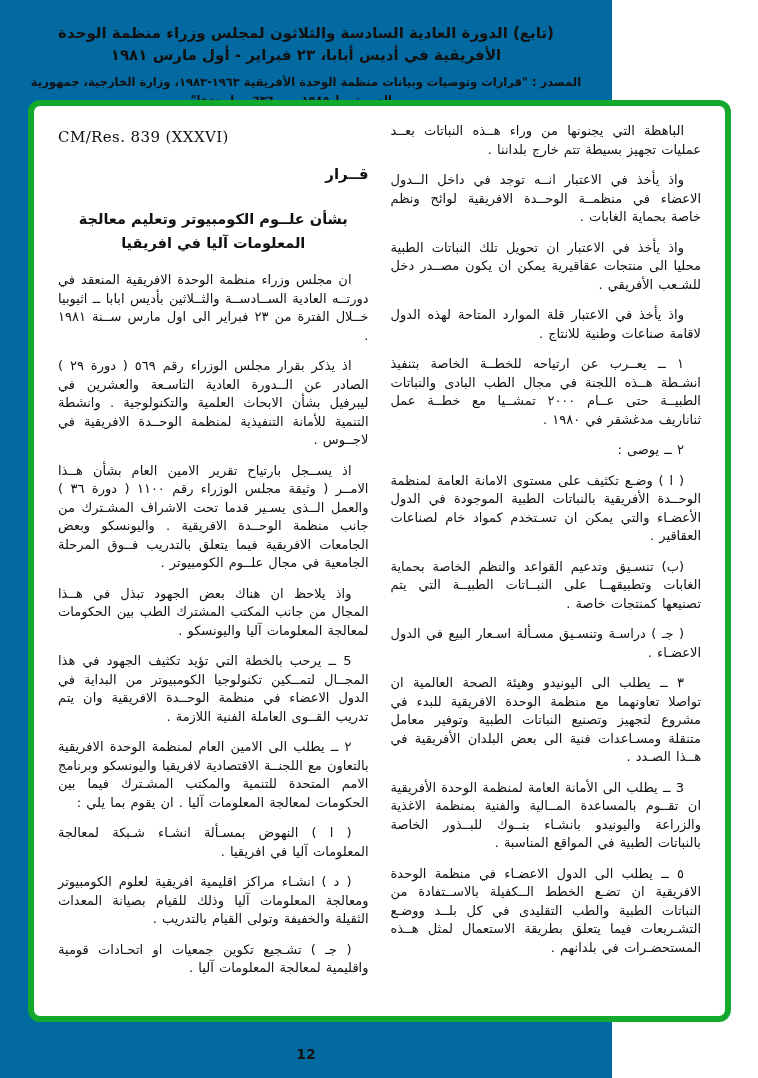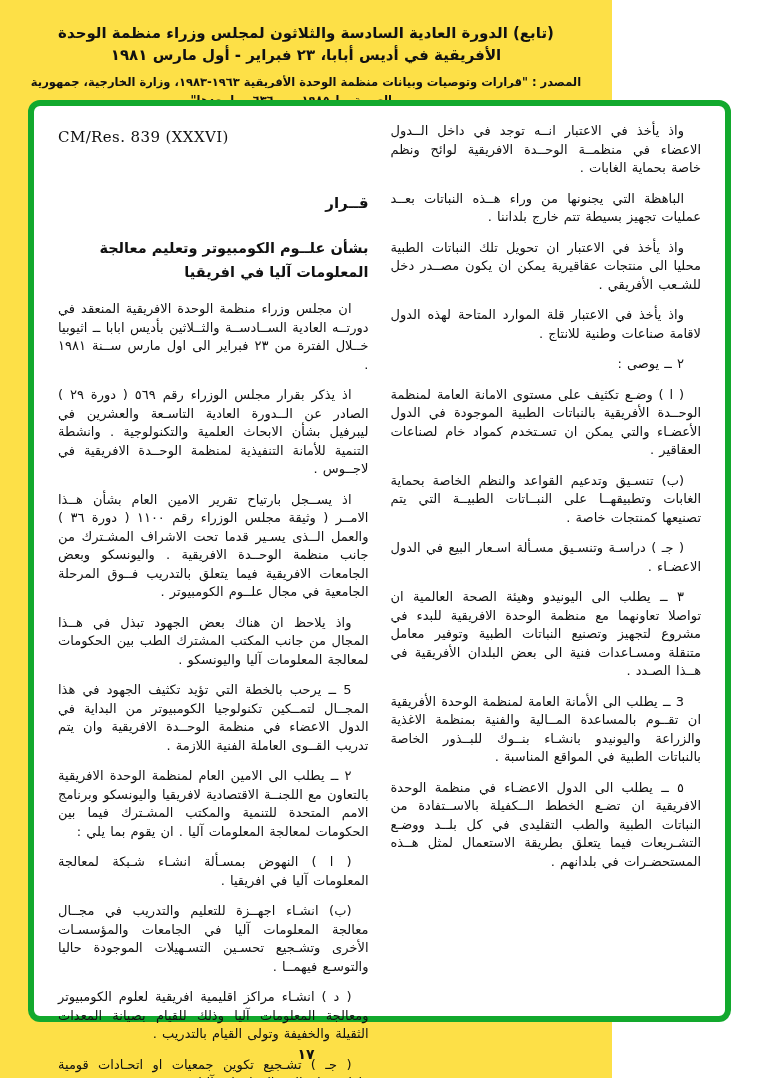--- a/index.html
+++ b/index.html
@@ -9,21 +9,21 @@
     width: 758px;
     height: 1078px;
     font-family: "DejaVu Sans", sans-serif;
     color: #111111;
     overflow: hidden;
   }
   .page {
     position: relative;
     width: 612px;
     height: 1078px;
-    background: #fde047;
+    background: #0369a1;
   }
   
   .page-header {
     position: absolute;
     top: 22px;
     left: 0;
     right: 0;
     direction: rtl;
     text-align: center;
     padding: 0 26px;
@@ -70,30 +70,30 @@
     word-spacing: 1px;
   }
   .para:last-child { margin-bottom: 0; }
   
   .cm-ref {
     direction: ltr;
     text-align: left;
     font-family: "DejaVu Serif", serif;
     font-size: 15px;
     letter-spacing: 0.4px;
-    margin: 6px 0 48px 0;
+    margin: 6px 0 19px 0;
     white-space: nowrap;
   }
   .res-title {
     font-weight: bold;
     font-size: 15px;
     margin: 0 0 24px 0;
   }
   .res-subtitle {
-    text-align: right;
+    text-align: center;
     font-weight: bold;
     font-size: 14.5px;
     line-height: 24px;
     margin: 0 0 16px 0;
   }
   
   .page-footer {
     position: absolute;
     left: 0;
     right: 0;
@@ -110,24 +110,25 @@
 <div class="page">
 
   <div class="page-header">
     <div class="h-line1">(تابع) الدورة العادية السادسة والثلاثون لمجلس وزراء منظمة الوحدة الأفريقية في أديس أبابا، ٢٣ فبراير - أول مارس ١٩٨١</div>
     <div class="h-line2">المصدر : "قرارات وتوصيات وبيانات منظمة الوحدة الأفريقية ١٩٦٣-١٩٨٣، وزارة الخارجية، جمهورية مصر العربية، ط ١٩٨٥، ص ٦٣٦ وما بعدها"</div>
   </div>
 
   <div class="doc-frame">
 
     <div class="col">
+      <p class="para">الباهظة التي يجنونها من وراء هــذه النباتات بعــد عمليات تجهيز بسيطة تتم خارج بلداننا .</p>
       <p class="para">واذ يأخذ في الاعتبار انــه توجد في داخل الــدول الاعضاء في منظمــة الوحــدة الافريقية لوائح ونظم خاصة بحماية الغابات .</p>
-      <p class="para">الباهظة التي يجنونها من وراء هــذه النباتات بعــد عمليات تجهيز بسيطة تتم خارج بلداننا .</p>
       <p class="para">واذ يأخذ في الاعتبار ان تحويل تلك النباتات الطبية محليا الى منتجات عقاقيرية يمكن ان يكون مصــدر دخل للشـعب الأفريقي .</p>
       <p class="para">واذ يأخذ في الاعتبار قلة الموارد المتاحة لهذه الدول لاقامة صناعات وطنية للانتاج .</p>
+      <p class="para">١ ــ يعــرب عن ارتياحه للخطــة الخاصة بتنفيذ انشـطة هــذه اللجنة في مجال الطب البادى والنباتات الطبيــة حتى عــام ٢٠٠٠ تمشــيا مع خطــة عمل ثناناريف مدغشقر في ١٩٨٠ .</p>
       <p class="para">٢ ــ يوصى :</p>
       <p class="para">( ا ) وضـع تكثيف على مستوى الامانة العامة لمنظمة الوحــدة الأفريقية بالنباتات الطبية الموجودة في الدول الأعضـاء والتي يمكن ان تسـتخدم كمواد خام لصناعات العقاقير .</p>
       <p class="para">(ب) تنسـيق وتدعيم القواعد والنظم الخاصة بحماية الغابات وتطبيقهــا على النبــاتات الطبيــة التي يتم تصنيعها كمنتجات خاصة .</p>
       <p class="para">( جـ ) دراسـة وتنسـيق مسـألة اسـعار البيع في الدول الاعضـاء .</p>
       <p class="para">٣ ــ يطلب الى اليونيدو وهيئة الصحة العالمية ان تواصلا تعاونهما مع منظمة الوحدة الافريقية للبدء في مشروع لتجهيز وتصنيع النباتات الطبية وتوفير معامل متنقلة ومسـاعدات فنية الى بعض البلدان الأفريقية في هــذا الصـدد .</p>
       <p class="para">3 ــ يطلب الى الأمانة العامة لمنظمة الوحدة الأفريقية ان تقــوم بالمساعدة المــالية والفنية بمنظمة الاغذية والزراعة واليونيدو بانشـاء بنــوك للبــذور الخاصة بالنباتات الطبية في المواقع المناسبة .</p>
       <p class="para">٥ ــ يطلب الى الدول الاعضـاء في منظمة الوحدة الافريقية ان تضـع الخطط الــكفيلة بالاســتفادة من النباتات الطبية والطب التقليدى في كل بلــد ووضـع التشـريعات فيما يتعلق بطريقة الاستعمال لمثل هــذه المستحضـرات في بلدانهم .</p>
     </div>
 
     <div class="col">
@@ -137,22 +138,21 @@
         <span>بشأن علــوم الكومبيوتر وتعليم معالجة</span><br>
         <span>المعلومات آليا في افريقيا</span>
       </div>
       <p class="para">ان مجلس وزراء منظمة الوحدة الافريقية المنعقد في دورتــه العادية الســادســة والثــلاثين بأديس ابابا ــ اثيوبيا خــلال الفترة من ٢٣ فبراير الى اول مارس ســنة ١٩٨١ .</p>
       <p class="para">اذ يذكر بقرار مجلس الوزراء رقم ٥٦٩ ( دورة ٢٩ ) الصادر عن الــدورة العادية التاسـعة والعشرين في ليبرفيل بشأن الابحاث العلمية والتكنولوجية . وانشطة التنمية للأمانة التنفيذية لمنظمة الوحــدة الافريقية في لاجــوس .</p>
       <p class="para">اذ يســجل بارتياح تقرير الامين العام بشأن هــذا الامــر ( وثيقة مجلس الوزراء رقم ١١٠٠ ( دورة ٣٦ ) والعمل الــذى يسـير قدما تحت الاشراف المشـترك من جانب منظمة الوحــدة الافريقية . واليونسكو وبعض الجامعات الافريقية فيما يتعلق بالتدريب فــوق المرحلة الجامعية في مجال علــوم الكومبيوتر .</p>
       <p class="para">واذ يلاحظ ان هناك بعض الجهود تبذل في هــذا المجال من جانب المكتب المشترك الطب بين الحكومات لمعالجة المعلومات آليا واليونسكو .</p>
       <p class="para">5 ــ يرحب بالخطة التي تؤيد تكثيف الجهود في هذا المجــال لتمــكين تكنولوجيا الكومبيوتر من البداية في الدول الاعضاء في منظمة الوحــدة الافريقية وان يتم تدريب القــوى العاملة الفنية اللازمة .</p>
       <p class="para">٢ ــ يطلب الى الامين العام لمنظمة الوحدة الافريقية بالتعاون مع اللجنــة الاقتصادية لافريقيا واليونسكو وبرنامج الامم المتحدة للتنمية والمكتب المشـترك فيما بين الحكومات لمعالجة المعلومات آليا . ان يقوم بما يلي :</p>
       <p class="para">( ا ) النهوض بمسـألة انشـاء شـبكة لمعالجة المعلومات آليا في افريقيا .</p>
-      <p class="para">(ب) انشـاء اجهــزة للتعليم والتدريب في مجــال معالجة المعلومات آليا في الجامعات والمؤسسـات الأخرى وتشـجيع تحسـين التسـهيلات الموجودة حاليا والتوسـع فيهمــا .</p>
       <p class="para">( د ) انشـاء مراكز اقليمية افريقية لعلوم الكومبيوتر ومعالجة المعلومات آليا وذلك للقيام بصيانة المعدات الثقيلة والخفيفة وتولى القيام بالتدريب .</p>
       <p class="para">( جـ ) تشـجيع تكوين جمعيات او اتحـادات قومية واقليمية لمعالجة المعلومات آليا .</p>
     </div>
 
   </div>
 
-  <div class="page-footer">١٧</div>
+  <div class="page-footer">12</div>
 
 </div>
 
 </body></html>

